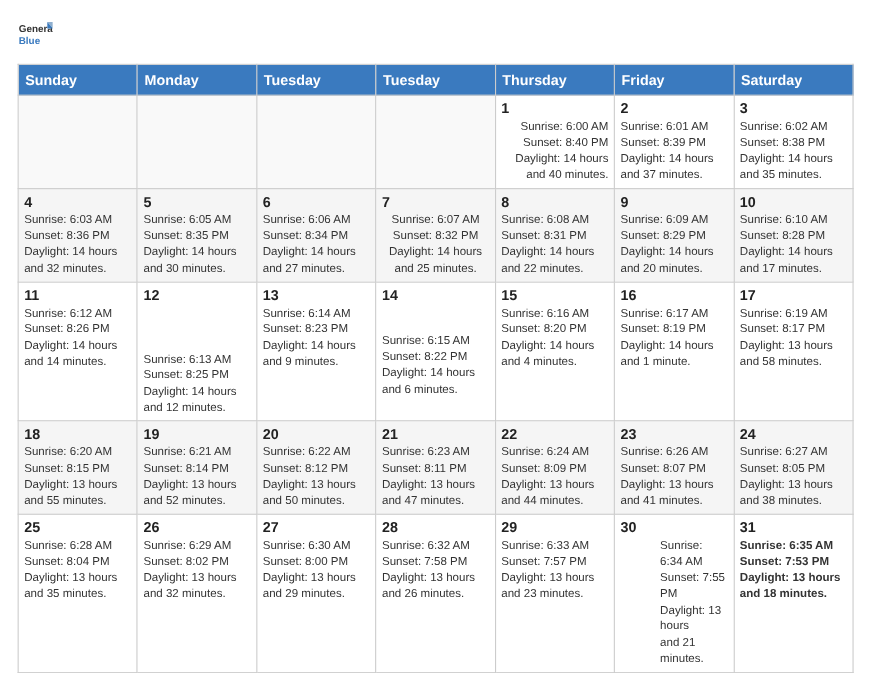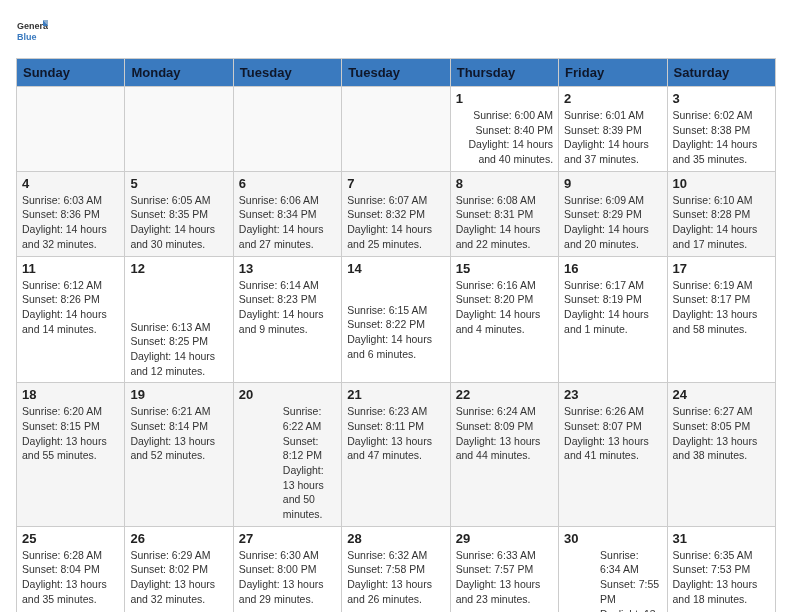--- a/index.html
+++ b/index.html
@@ -33,21 +33,21 @@
       font-size: 15px;
       color: #444;
     }
     .calendar-table {
       width: 100%;
       border-collapse: collapse;
       table-layout: fixed;
     }
     .calendar-table th {
       background-color: #3a7abf;
-      color: #0f172a;
+      color: #ffffff;
       text-align: left;
       padding: 6px 6px;
       font-size: 13px;
       font-weight: bold;
       border: 1px solid #ccc;
     }
     .calendar-table td {
       vertical-align: top;
       border: 1px solid #ccc;
       padding: 4px 5px;
@@ -152,21 +152,21 @@
         </td>
         <td>
           <div class="day-number">6</div>
           <div class="day-info" style="white-space: pre-line;">Sunrise: 6:06 AM
 Sunset: 8:34 PM
 Daylight: 14 hours
 and 27 minutes.</div>
         </td>
         <td>
           <div class="day-number">7</div>
-          <div class="day-info" style="white-space: pre-line;">Sunrise: 6:07 AM
+          <div class="day-info" style="white-space: pre-line; text-align: center;">Sunrise: 6:07 AM
 Sunset: 8:32 PM
 Daylight: 14 hours
 and 25 minutes.</div>
         </td>
         <td>
           <div class="day-number">8</div>
           <div class="day-info" style="white-space: pre-line;">Sunrise: 6:08 AM
 Sunset: 8:31 PM
 Daylight: 14 hours
 and 22 minutes.</div>
@@ -247,21 +247,21 @@
         </td>
         <td>
           <div class="day-number">19</div>
           <div class="day-info" style="white-space: pre-line;">Sunrise: 6:21 AM
 Sunset: 8:14 PM
 Daylight: 13 hours
 and 52 minutes.</div>
         </td>
         <td>
           <div class="day-number">20</div>
-          <div class="day-info" style="white-space: pre-line; margin-left: 44px;">Sunrise: 6:22 AM
+          <div class="day-info" style="white-space: pre-line;">Sunrise: 6:22 AM
 Sunset: 8:12 PM
 Daylight: 13 hours
 and 50 minutes.</div>
         </td>
         <td>
           <div class="day-number">21</div>
           <div class="day-info" style="white-space: pre-line;">Sunrise: 6:23 AM
 Sunset: 8:11 PM
 Daylight: 13 hours
 and 47 minutes.</div>
@@ -326,20 +326,20 @@
         </td>
         <td>
           <div class="day-number">30</div>
           <div class="day-info" style="white-space: pre-line; margin-left: 36px;">Sunrise: 6:34 AM
 Sunset: 7:55 PM
 Daylight: 13 hours
 and 21 minutes.</div>
         </td>
         <td>
           <div class="day-number">31</div>
-          <div class="day-info" style="white-space: pre-line;">Sunrise: 6:35 AM
+          <div class="day-info" style="white-space: pre-line; font-weight: bold;">Sunrise: 6:35 AM
 Sunset: 7:53 PM
 Daylight: 13 hours
 and 18 minutes.</div>
         </td>
       </tr>
     </tbody>
 </table>
 
 </body></html>

